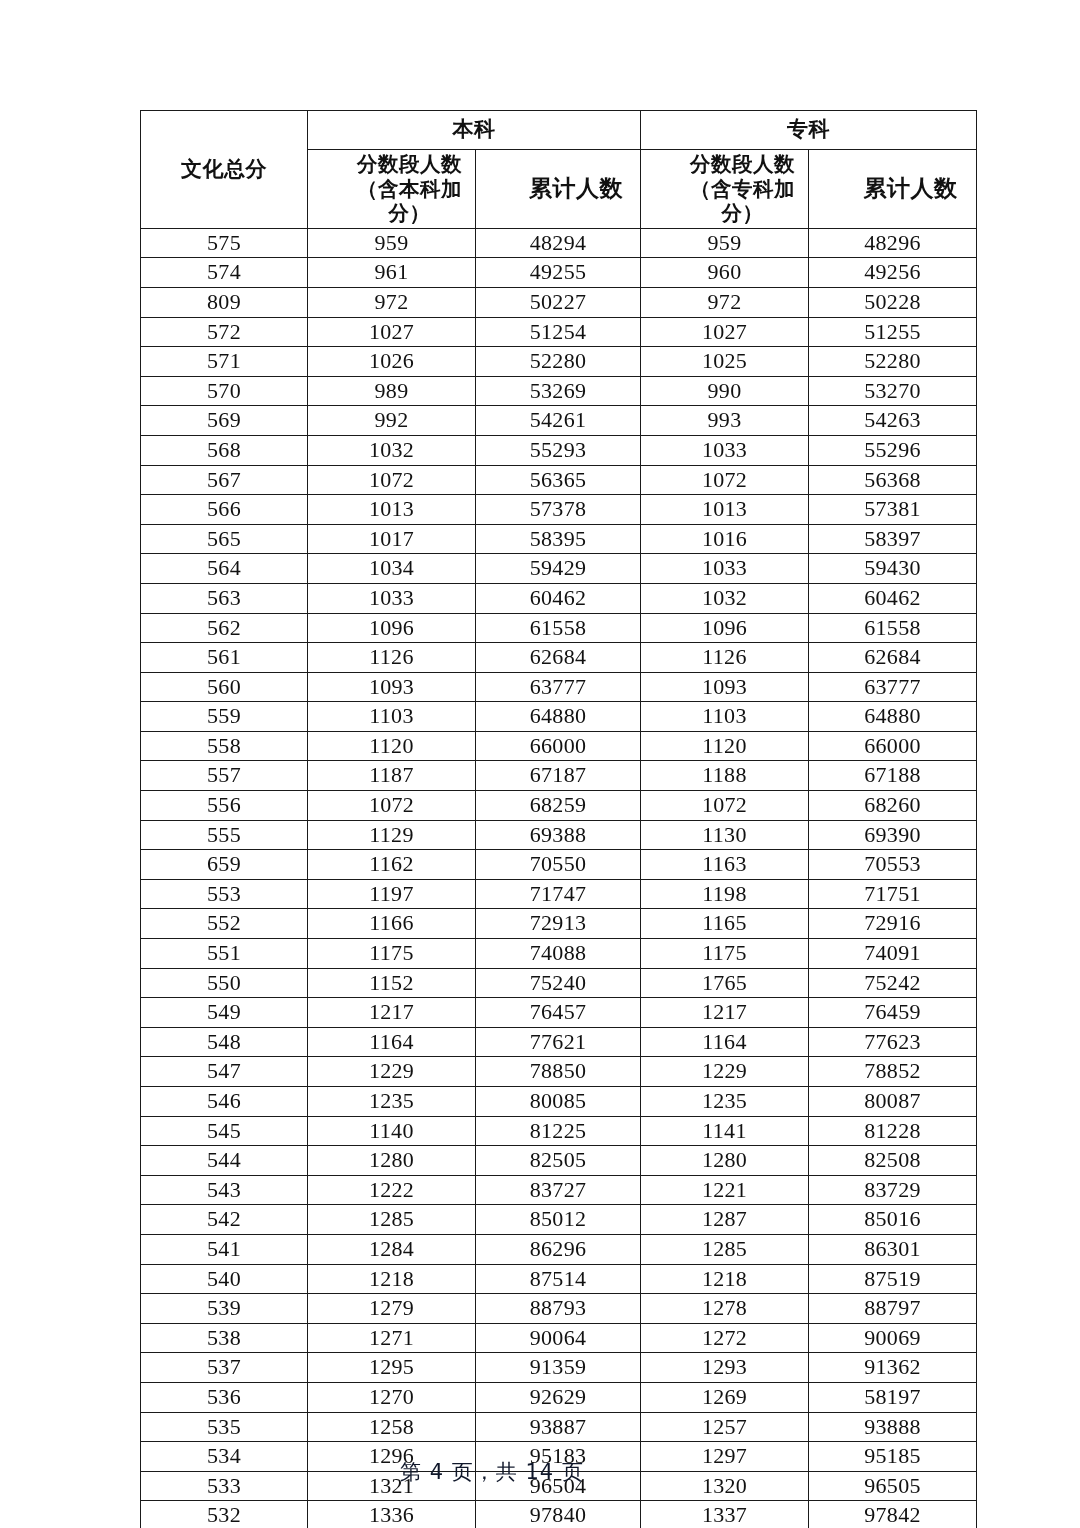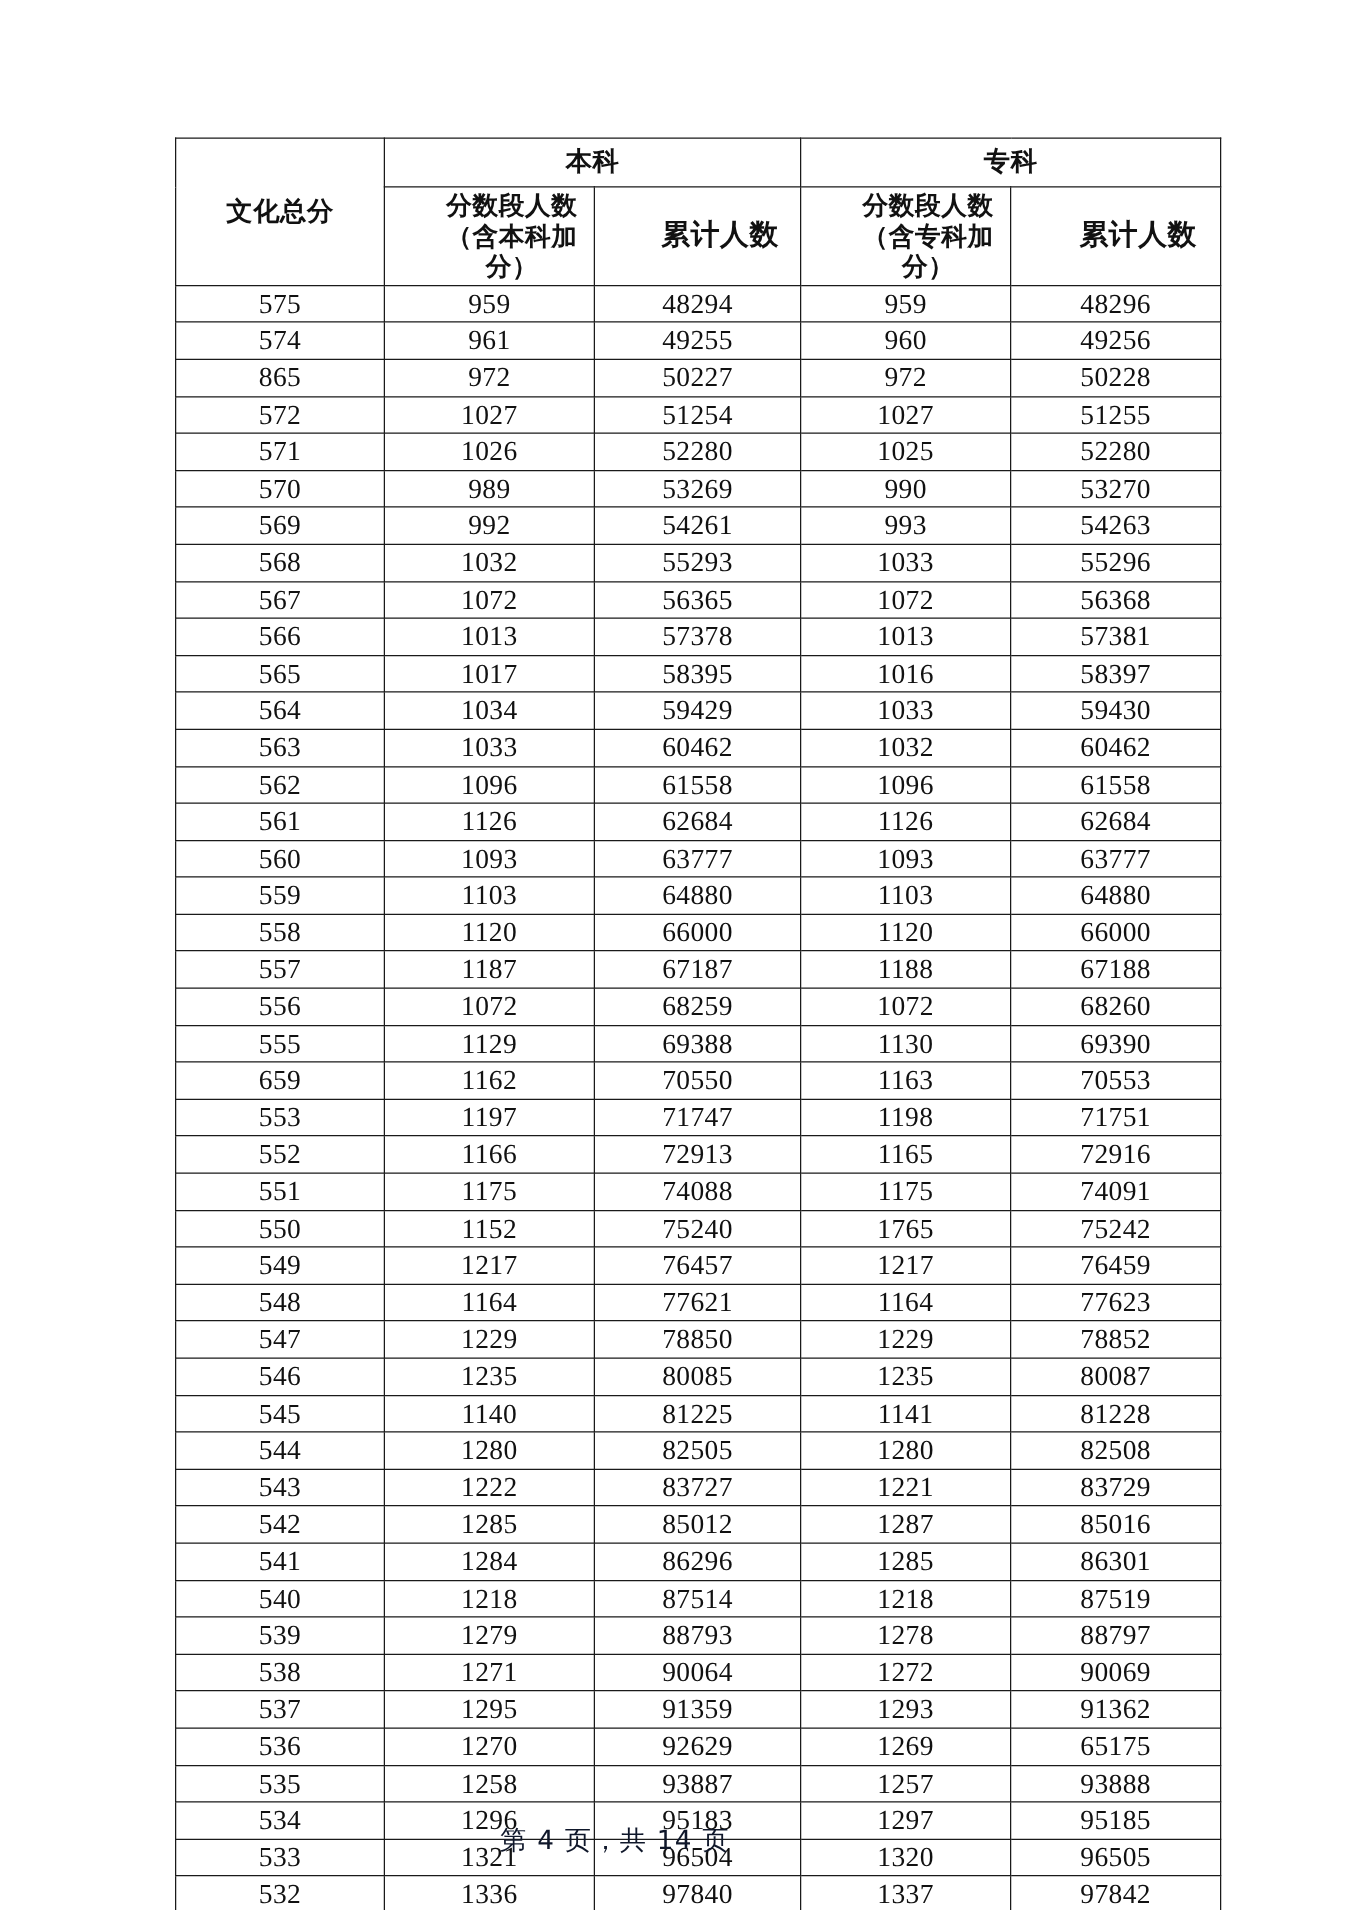--- a/index.html
+++ b/index.html
@@ -146,21 +146,21 @@
           <td>48296</td>
         </tr>
         <tr>
           <td>574</td>
           <td>961</td>
           <td>49255</td>
           <td>960</td>
           <td>49256</td>
         </tr>
         <tr>
-          <td>865</td>
+          <td>809</td>
           <td>972</td>
           <td>50227</td>
           <td>972</td>
           <td>50228</td>
         </tr>
         <tr>
           <td>572</td>
           <td>1027</td>
           <td>51254</td>
           <td>1027</td>
@@ -409,21 +409,21 @@
           <td>1295</td>
           <td>91359</td>
           <td>1293</td>
           <td>91362</td>
         </tr>
         <tr>
           <td>536</td>
           <td>1270</td>
           <td>92629</td>
           <td>1269</td>
-          <td>65175</td>
+          <td>58197</td>
         </tr>
         <tr>
           <td>535</td>
           <td>1258</td>
           <td>93887</td>
           <td>1257</td>
           <td>93888</td>
         </tr>
         <tr>
           <td>534</td>

